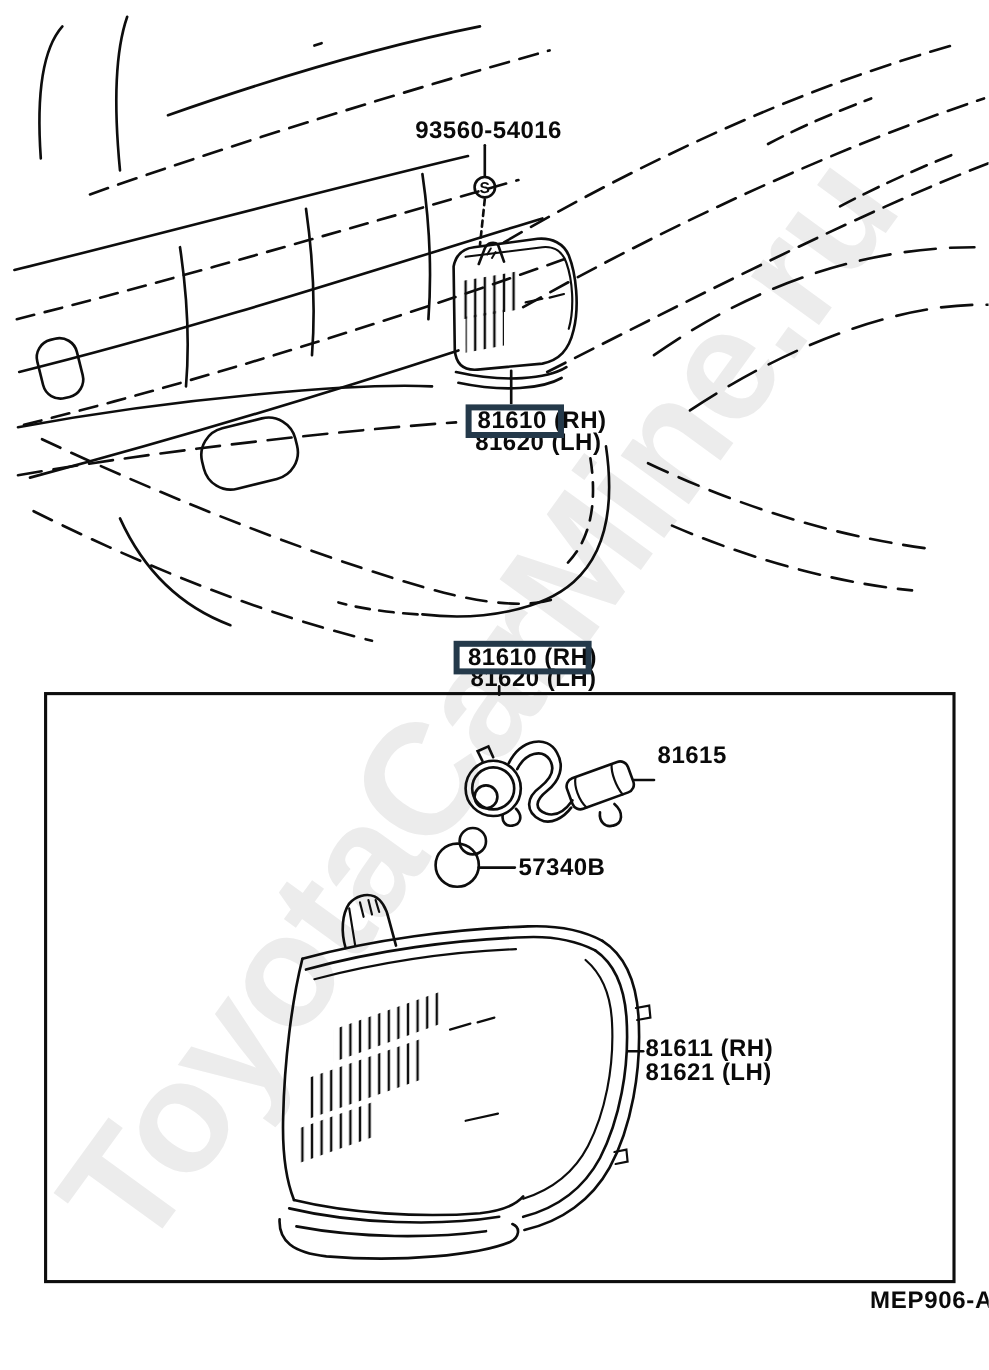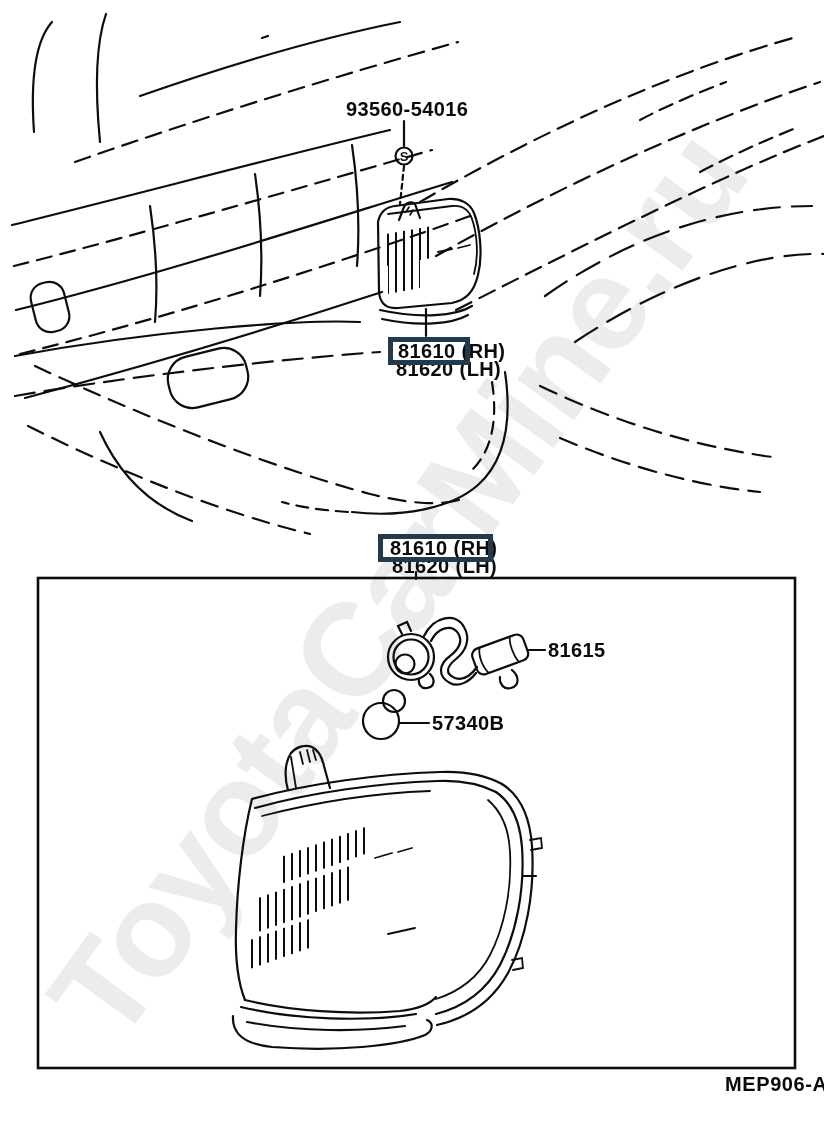--- a/index.html
+++ b/index.html
@@ -178,20 +178,24 @@
   <div class="plate" style="left:388px;top:337px;width:82px;height:28px;"></div>
   <div class="lbl under" style="left:398px;top:341px;">81610 (RH)</div>
   <div class="lbl under" style="left:396px;top:359px;">81620 (LH)</div>
   <div class="hlbox" style="left:388px;top:337px;width:72px;height:18px;"></div>
 
   <div class="plate" style="left:378px;top:534px;width:115px;height:28px;"></div>
   <div class="lbl under" style="left:390px;top:538px;">81610 (RH)</div>
   <div class="lbl under" style="left:392px;top:556px;">81620 (LH)</div>
   <div class="hlbox" style="left:378px;top:534px;width:105px;height:18px;"></div>
 
-  <div class="lbl" style="left:548px;top:640px;">81615</div>
+  <div class="lbl" style="left:548px;top:620px;">81615</div>
 
   <div class="lbl" style="left:432px;top:713px;">57340B</div>
 
+  <div class="lbl" style="left:538px;top:864px;">
+    <span style="display:block;">81611 (RH)</span>
+    <span style="display:block;">81621 (LH)</span>
+  </div>
 
   <div class="lbl" style="left:725px;top:1074px;letter-spacing:.6px;">MEP906-A</div>
 
 </div>
 
 </body></html>

